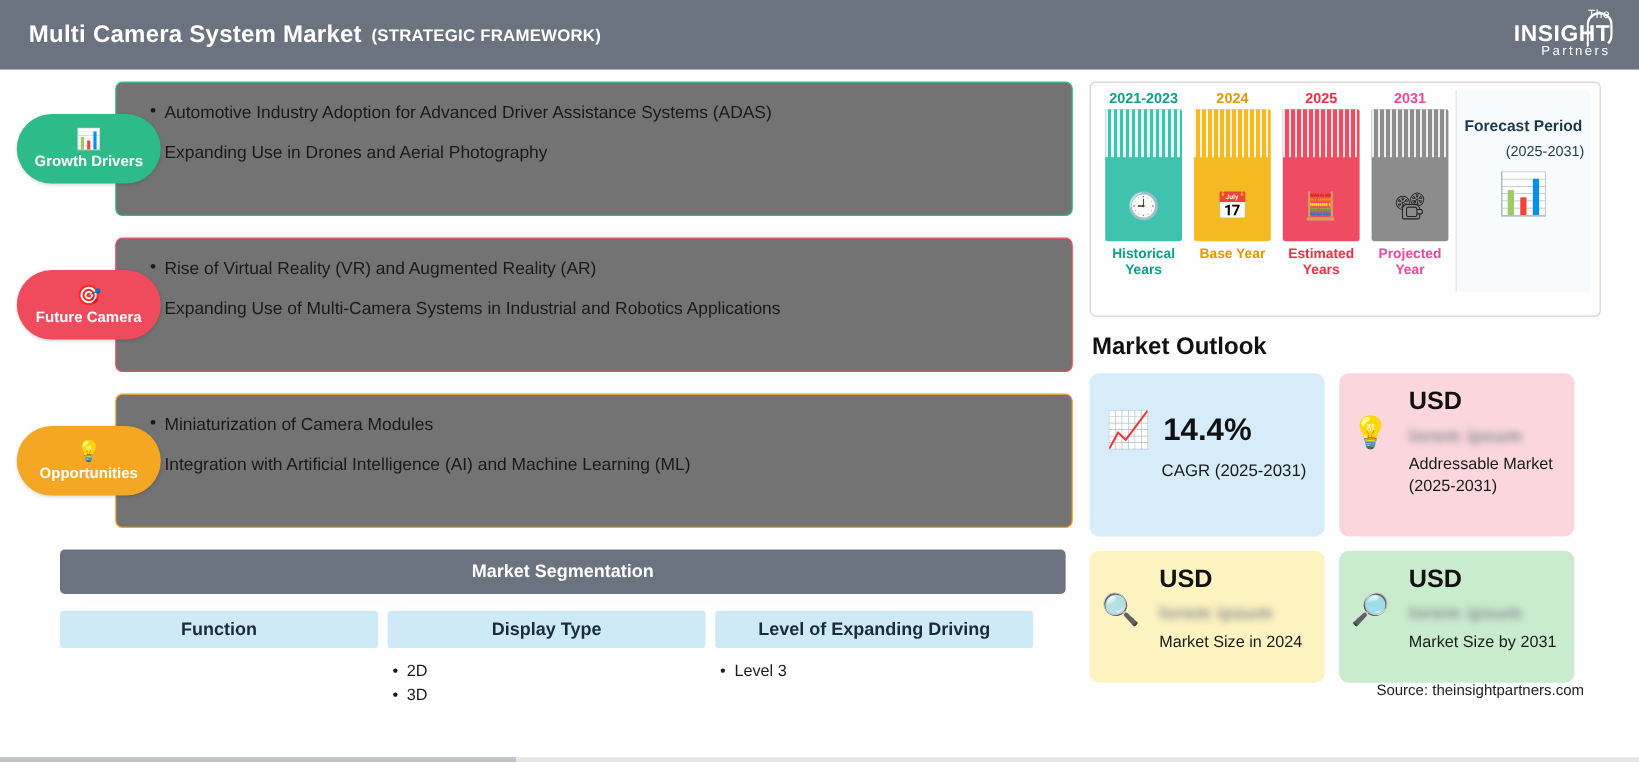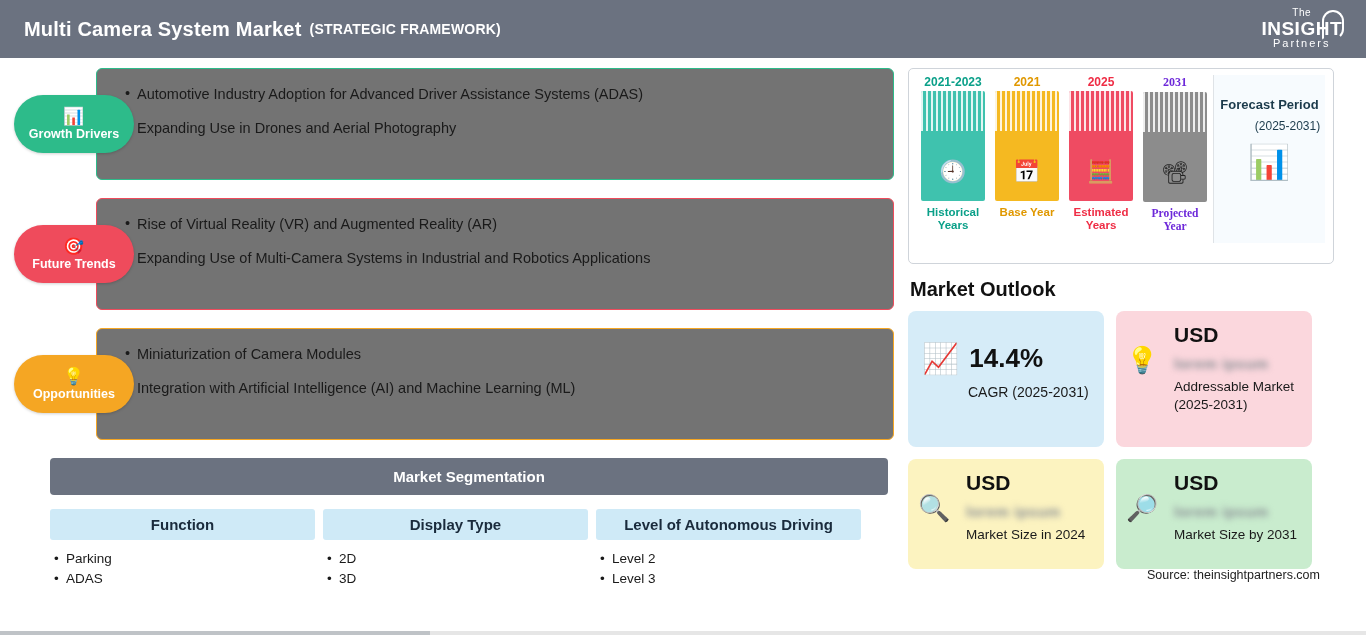--- a/index.html
+++ b/index.html
@@ -30,21 +30,21 @@
     font-size: 14px;
     font-weight: bold;
     margin-left: 8px;
     letter-spacing: 0.2px;
   }
   .logo {
     position: absolute;
     right: 24px;
     top: 8px;
     color: #ffffff;
-    text-align: center;
+    text-align: right;
     line-height: 1.05;
   }
   .logo .l1 { font-size: 10px; letter-spacing: .5px; }
   .logo .l2 { font-size: 19px; font-weight: bold; letter-spacing: .5px; }
   .logo .l3 { font-size: 11px; letter-spacing: 2px; }
   .logo-mark {
     position: absolute;
     right: -2px;
     top: 2px;
     width: 22px; height: 30px;
@@ -178,21 +178,21 @@
   .ylabel-bot { font-size: 11.5px; font-weight: bold; margin-top: 5px; line-height: 1.15; }
 
   .c-teal   { background: #3fc2ae; color: #0a7f72; }
   .c-amber  { background: #f5b921; color: #b07800; }
   .c-pink   { background: #ef4b62; color: #b5112c; }
   .c-gray   { background: #8c8c8c; color: #222; }
 
   .t-teal  { color: #0ba089; }
   .t-amber { color: #e09800; }
   .t-pink  { color: #ef2d45; }
-  .t-gray  { color: #6d28d9; font-family: Liberation Serif, serif; }
+  .t-gray  { color: #ec4899; }
 
   .forecast-right {
     width: 112px;
     margin-left: 6px;
     border-left: 1px solid #dfe3e7;
     background: #f7fbfe;
     display: flex;
     flex-direction: column;
     align-items: center;
     padding-top: 22px;
@@ -274,21 +274,21 @@
       </div>
       <div class="block-box green">
         <div class="bullet">Automotive Industry Adoption for Advanced Driver Assistance Systems (ADAS)</div>
         <div class="bullet">Expanding Use in Drones and Aerial Photography</div>
       </div>
     </div>
 
     <div class="block">
       <div class="tag red">
         <span class="ticon">🎯</span>
-        <span class="tlabel">Future Trends</span>
+        <span class="tlabel">Future Camera</span>
       </div>
       <div class="block-box red">
         <div class="bullet">Rise of Virtual Reality (VR) and Augmented Reality (AR)</div>
         <div class="bullet">Expanding Use of Multi-Camera Systems in Industrial and Robotics Applications</div>
       </div>
     </div>
 
     <div class="block">
       <div class="tag orange">
         <span class="ticon">💡</span>
@@ -297,36 +297,31 @@
       <div class="block-box orange">
         <div class="bullet">Miniaturization of Camera Modules</div>
         <div class="bullet">Integration with Artificial Intelligence (AI) and Machine Learning (ML)</div>
       </div>
     </div>
 
     <div class="seg-header">Market Segmentation</div>
     <div class="seg-cols">
       <div class="seg-col">
         <div class="seg-col-title">Function</div>
-        <div class="seg-items">
-          <div class="seg-item">Parking</div>
-          <div class="seg-item">ADAS</div>
-        </div>
       </div>
       <div class="seg-col">
         <div class="seg-col-title">Display Type</div>
         <div class="seg-items">
           <div class="seg-item">2D</div>
           <div class="seg-item">3D</div>
         </div>
       </div>
       <div class="seg-col">
-        <div class="seg-col-title">Level of Autonomous Driving</div>
+        <div class="seg-col-title">Level of Expanding Driving</div>
         <div class="seg-items">
-          <div class="seg-item">Level 2</div>
           <div class="seg-item">Level 3</div>
         </div>
       </div>
     </div>
   </div>
 
   <div class="right-col">
 
     <div class="forecast">
       <div class="yearcols">
@@ -334,21 +329,21 @@
         <div class="ycol">
           <div class="ylabel-top t-teal">2021-2023</div>
           <div class="ybar c-teal">
             <div class="stripes"></div>
             <div class="emo">🕘</div>
           </div>
           <div class="ylabel-bot t-teal">Historical Years</div>
         </div>
 
         <div class="ycol">
-          <div class="ylabel-top t-amber">2021</div>
+          <div class="ylabel-top t-amber">2024</div>
           <div class="ybar c-amber">
             <div class="stripes"></div>
             <div class="emo">📅</div>
           </div>
           <div class="ylabel-bot t-amber">Base Year</div>
         </div>
 
         <div class="ycol">
           <div class="ylabel-top t-pink">2025</div>
           <div class="ybar c-pink">

